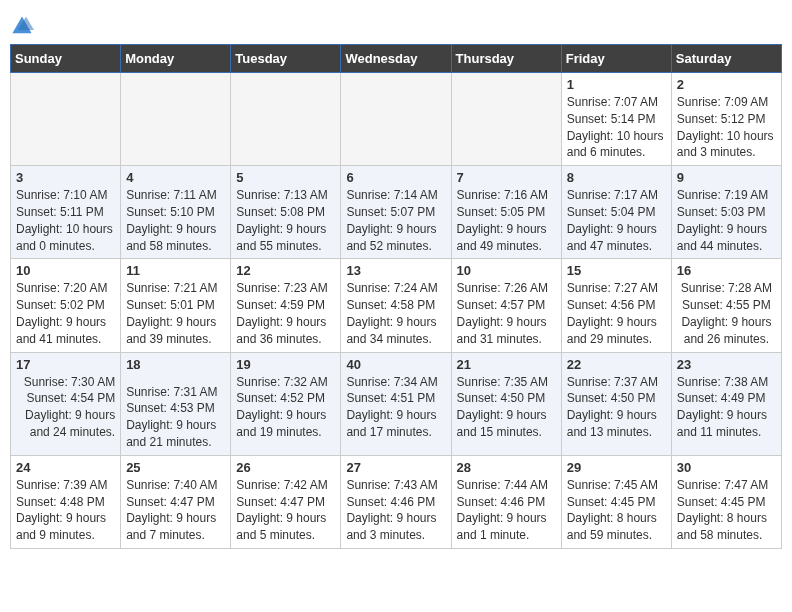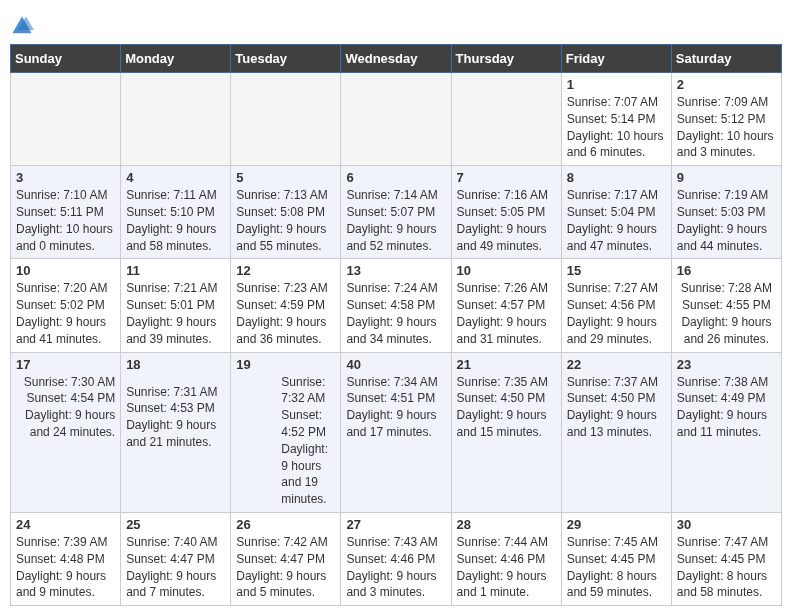--- a/index.html
+++ b/index.html
@@ -260,21 +260,21 @@
         </td>
         <td class="alt-row">
           <span class="day-number">18</span>
           <div class="day-info" style="white-space: pre-line; margin-top: 12px;">Sunrise: 7:31 AM
 Sunset: 4:53 PM
 Daylight: 9 hours
 and 21 minutes.</div>
         </td>
         <td class="alt-row">
           <span class="day-number">19</span>
-          <div class="day-info" style="white-space: pre-line; margin-left: 45px;">Sunrise: 7:32 AM
+          <div class="day-info" style="white-space: pre-line;">Sunrise: 7:32 AM
 Sunset: 4:52 PM
 Daylight: 9 hours
 and 19 minutes.</div>
         </td>
         <td class="alt-row">
           <span class="day-number">40</span>
           <div class="day-info" style="white-space: pre-line;">Sunrise: 7:34 AM
 Sunset: 4:51 PM
 Daylight: 9 hours
 and 17 minutes.</div>

